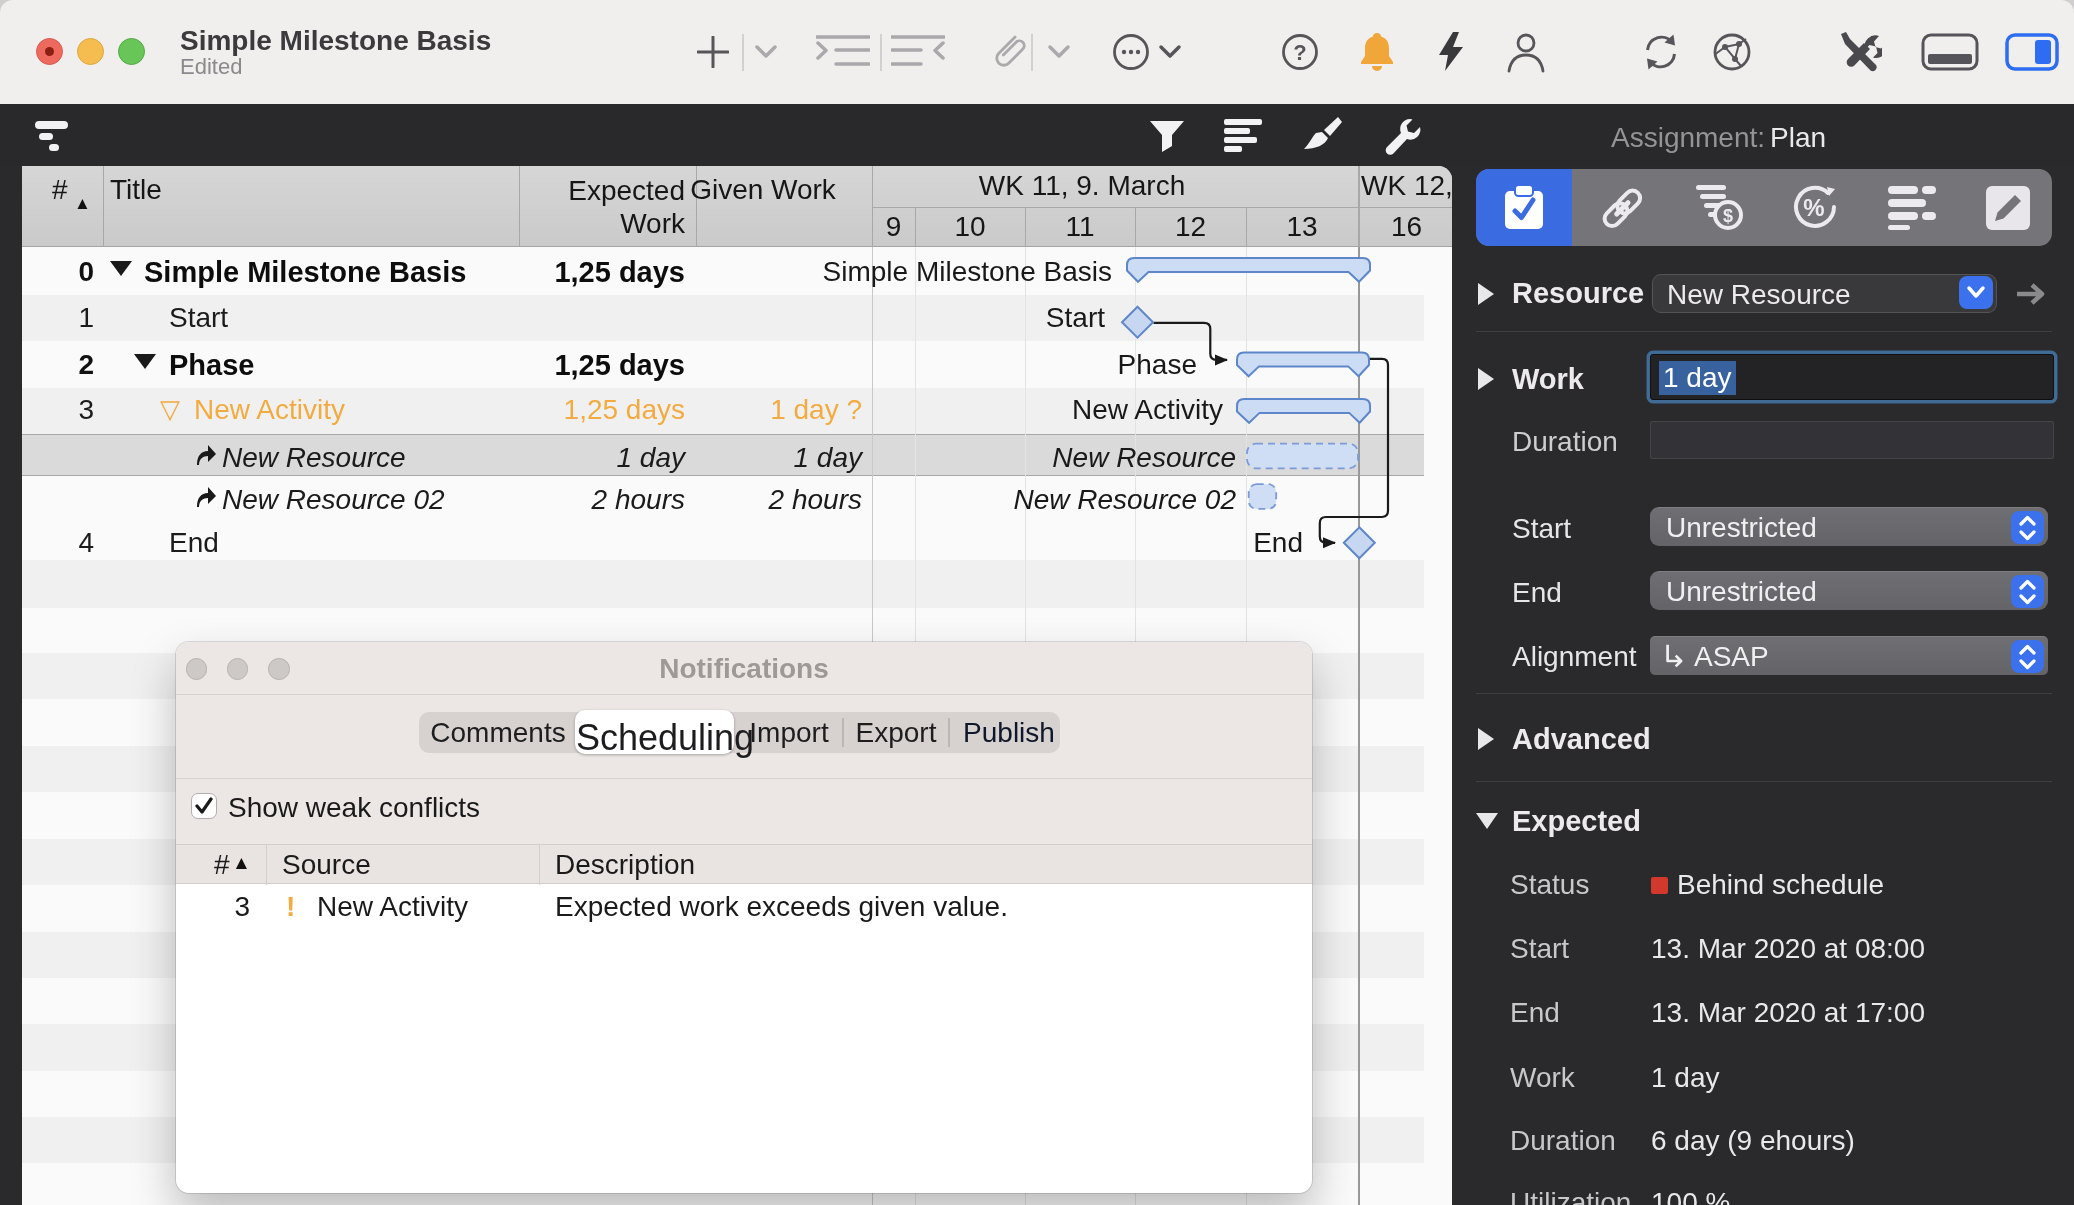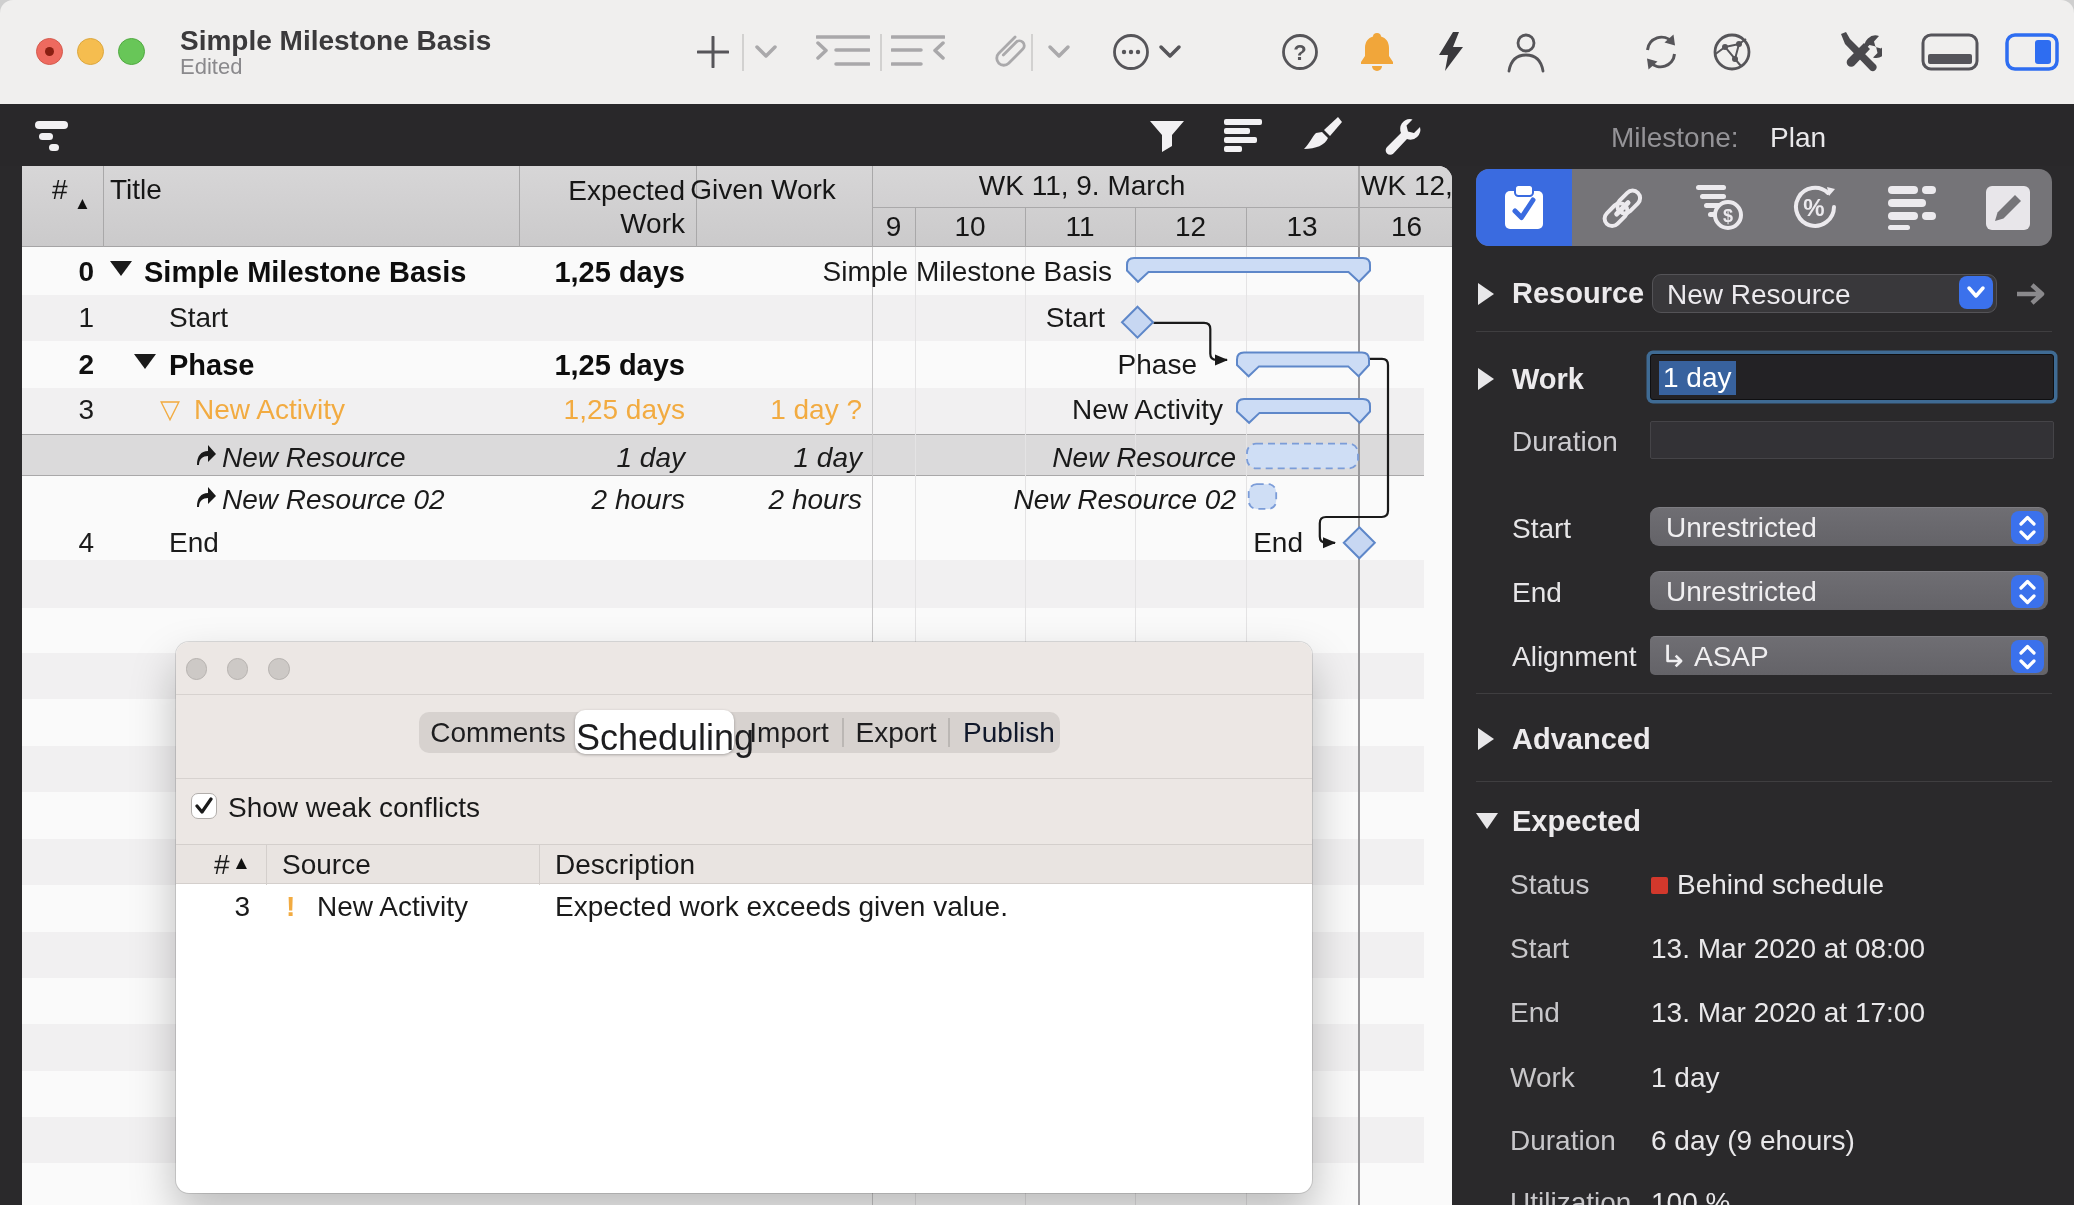--- a/index.html
+++ b/index.html
@@ -113,21 +113,21 @@
       <rect x="0" y="27" width="18" height="6" rx="2" fill="#f2f1f3"></rect>
     </svg>
 <svg class="ab" style="left:1300px;top:13px" width="42" height="40" viewBox="0 0 42 40">
       <path d="M38,0 L24,13 L30,19 L42,5 Z" fill="#f2f1f3"></path>
       <path d="M22,15 L28,21 C25,28 16,32 4,32 C10,26 12,20 16,16 Z" fill="#f2f1f3"></path>
     </svg>
 <svg class="ab" style="left:1382px;top:13px" width="40" height="40" viewBox="0 0 40 40">
       <path d="M39,8 a11,11 0 1 0 -8,13 l-14,14 a11,11 0 0 1 -5,-5 l-1,1 a12,12 0 1 0 17,-17 z" fill="none"></path>
       <path d="M28,2 a10,10 0 0 0 -9,14 L5,30 a4.5,4.5 0 0 0 6.4,6.4 L25,22 a10,10 0 0 0 13,-12 l-6,6 -6,-1.5 -1.5,-6 6,-6 a10,10 0 0 0 -2.5,-0.5 z" fill="#f2f1f3"></path>
     </svg>
-<div class="ab" style="left:1611px;top:18px;font-size:28px;color:#949397">Milestone:</div>
+<div class="ab" style="left:1611px;top:18px;font-size:28px;color:#949397">Assignment:</div>
 <div class="ab" style="left:1770px;top:18px;font-size:28px;color:#e9e8ea">Plan</div>
 </div>
 
 <div class="ab" id="sheet" style="left:22px;top:166px;width:1430px;height:1039px;background:#fafafa;border-radius:0 14px 0 0;overflow:hidden">
 
 <div class="ab" style="left:0;top:128.5px;width:1402px;height:46.5px;background:#f1f0f1"></div>
 <div class="ab" style="left:0;top:221.5px;width:1402px;height:46.5px;background:#f1f0f1"></div>
 <div class="ab" style="left:0;top:394.3px;width:1402px;height:47.4px;background:#f1f0f1"></div>
 <div class="ab" style="left:0;top:487.1px;width:1402px;height:46.4px;background:#f1f0f1"></div>
 <div class="ab" style="left:0;top:579.9px;width:1402px;height:46.4px;background:#f1f0f1"></div>
@@ -362,20 +362,21 @@
 <div class="ab" style="left:199px;top:1021px;font-size:28px;color:#e9e8ea">100 %</div>
 </div>
 
 <div class="ab" id="notif" style="left:176px;top:642px;width:1136px;height:551px;background:#fff;border-radius:13px;box-shadow:0 22px 45px rgba(0,0,0,.25),0 0 0 1px rgba(0,0,0,.12);overflow:hidden">
 <div class="ab" style="left:0;top:0;width:1136px;height:242px;background:#ece7e4"></div>
 <div class="ab" style="left:0;top:51.5px;width:1136px;height:1px;background:#d7d2cf"></div>
 <div class="ab" style="left:0;top:136px;width:1136px;height:1px;background:#d7d2cf"></div>
 <div class="ab tl" style="left:9.5px;top:16px;width:21.5px;height:21.5px;background:#cdc9c6;border:1px solid #b6b2af"></div>
 <div class="ab tl" style="left:50.8px;top:16px;width:21.5px;height:21.5px;background:#cdc9c6;border:1px solid #b6b2af"></div>
 <div class="ab tl" style="left:92px;top:16px;width:21.5px;height:21.5px;background:#cdc9c6;border:1px solid #b6b2af"></div>
+<div class="ab" style="left:0;top:11px;width:1136px;text-align:center;font-size:28px;font-weight:700;color:#9d9995">Notifications</div>
 <div class="ab" style="left:243px;top:70px;width:641px;height:41px;background:#d7d2cf;border-radius:10px"></div>
 <div class="ab" style="left:666px;top:76px;width:1.5px;height:29px;background:#bbb7b4"></div>
 <div class="ab" style="left:772px;top:76px;width:1.5px;height:29px;background:#bbb7b4"></div>
 <div class="ab" style="left:399px;top:68px;width:159px;height:44px;background:#fff;border-radius:10px;box-shadow:0 1px 3px rgba(0,0,0,.3)"></div>
 <div class="ab" style="left:242px;top:75px;width:160px;text-align:center;font-size:28px;color:#1d1d1f">Comments</div>
 <div class="ab" style="left:400px;top:75px;width:160px;text-align:center;font-size:36px;color:#1d1d1f">Scheduling</div>
 <div class="ab" style="left:533px;top:75px;width:160px;text-align:center;font-size:28px;color:#1d1d1f">Import</div>
 <div class="ab" style="left:640px;top:75px;width:160px;text-align:center;font-size:28px;color:#1d1d1f">Export</div>
 <div class="ab" style="left:753px;top:75px;width:160px;text-align:center;font-size:28px;color:#0f172a">Publish</div>
 <div class="ab" style="left:15px;top:151px;width:26px;height:26px;background:#fff;border:1.5px solid #b2aeab;border-radius:7px">

